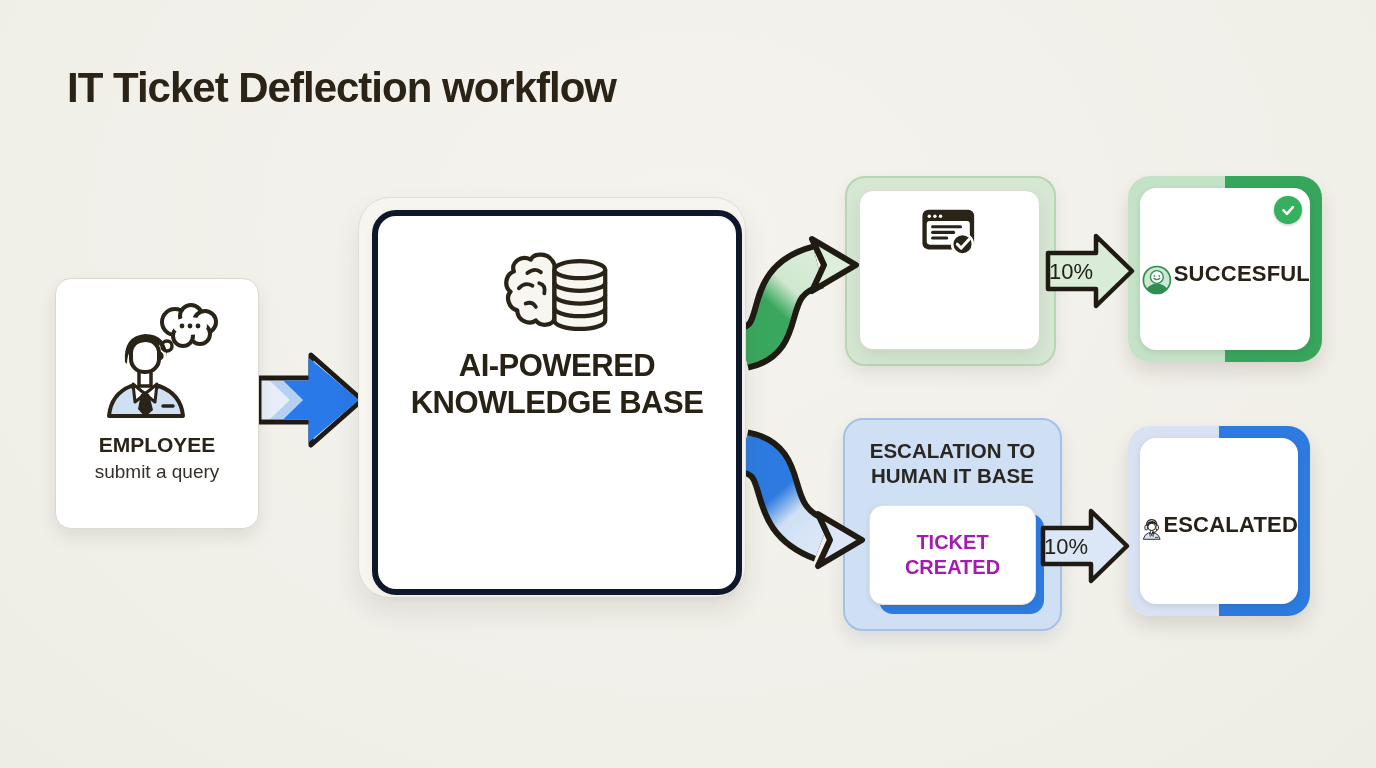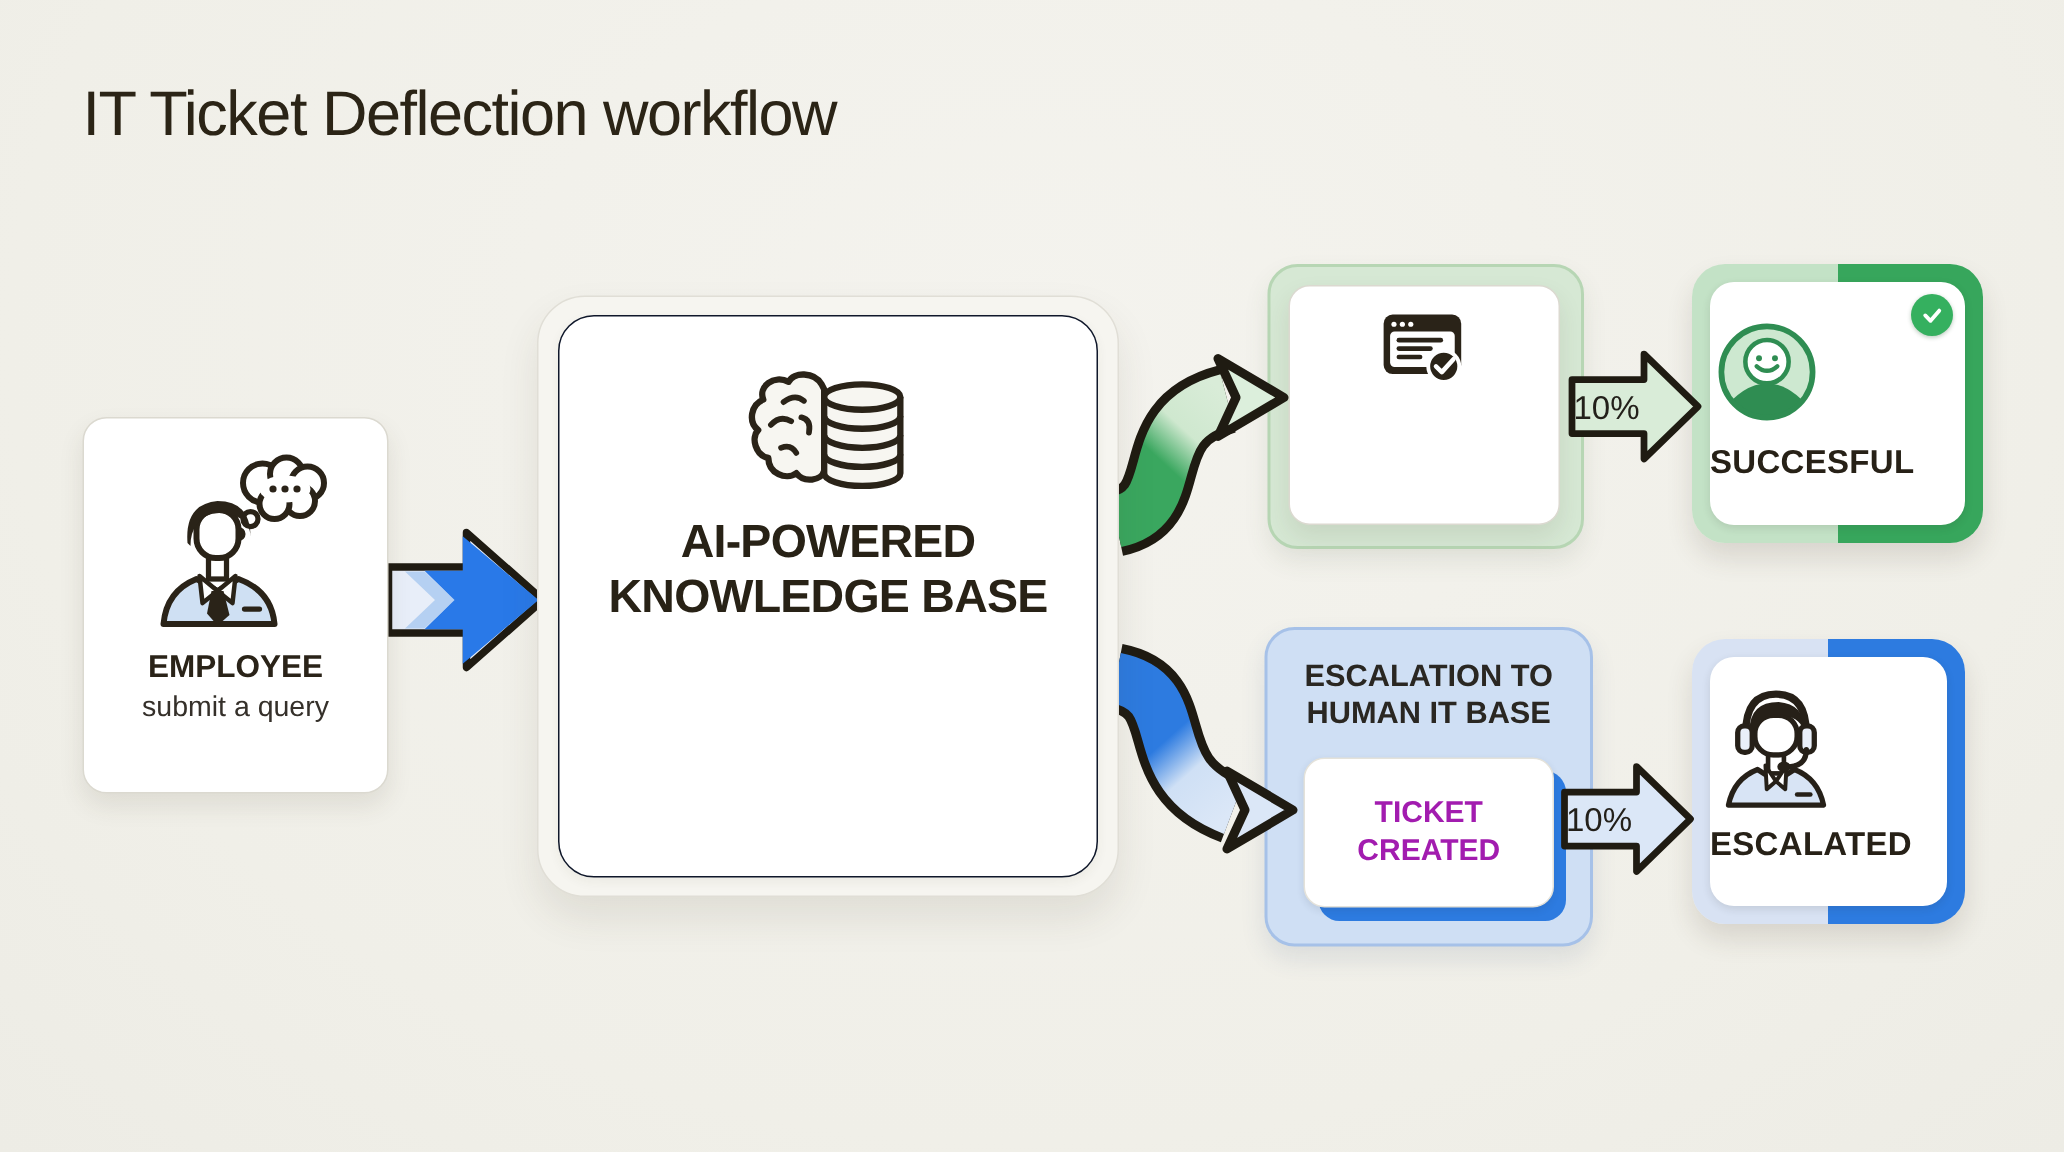--- a/index.html
+++ b/index.html
@@ -7,21 +7,21 @@
     width:1376px;height:768px;overflow:hidden;
     background:#f1f0ea;
     font-family:"Liberation Sans","DejaVu Sans",sans-serif;
     color:#2a2318;
   }
   .canvas{position:relative;width:1376px;height:768px;
     background:radial-gradient(ellipse at 50% 30%, #f4f3ee 0%, #f0efe8 70%, #edecE5 100%);}
   .abs{position:absolute;}
   .page-title{
     position:absolute;left:55px;top:52px;
-    font-size:42px;font-weight:400;letter-spacing:-1px;color:#2b2416;margin:0;
+    font-size:42px;font-weight:700;letter-spacing:-1px;color:#2b2416;margin:12px;
   }
   
   .white-card{background:#fff;border:1px solid #dbd9d0;box-shadow:0 8px 16px rgba(70,60,40,.10);}
   .multiline{white-space:pre-line;}
 
   
   .employee-card{
     left:55px;top:278px;width:202px;height:249px;border-radius:16px;
     display:flex;flex-direction:column;align-items:center;
   }
@@ -30,21 +30,21 @@
   .emp-sub{font-size:19px;margin-top:4px;color:#35302a;}
 
   
   .kb-outer{
     left:358px;top:197px;width:386px;height:399px;border-radius:32px;
     background:#f6f5f0;border:1.5px solid #e0ded6;
     box-shadow:0 14px 26px rgba(70,60,40,.10);
   }
   .kb-inner{
     position:absolute;left:13px;top:12px;width:358px;height:373px;border-radius:24px;
-    background:#fff;border:1px solid #0f172a;box-shadow:0 3px 8px rgba(70,60,40,.06);
+    background:#fff;border:6px solid #0f172a;box-shadow:0 3px 8px rgba(70,60,40,.06);
     display:flex;flex-direction:column;align-items:center;
   }
   .kb-inner svg{margin-top:30px;}
   .kb-title{
     font-size:31px;font-weight:800;line-height:1.18;text-align:center;margin-top:14px;
     letter-spacing:-0.5px;color:#282216;
   }
   .pill{
     background:#ecebe4;border-radius:999px;padding:9px 27px;font-size:19.5px;
     color:#33302a;letter-spacing:.3px;
@@ -66,21 +66,21 @@
 
   
   .outcome{border-radius:22px;box-shadow:0 10px 18px rgba(70,60,40,.14);}
   .outcome-success{left:1128px;top:176px;width:194px;height:186px;
     background:linear-gradient(90deg,#c3e2c6 50%,#37a65c 50%);}
   .outcome-escalated{left:1128px;top:426px;width:182px;height:190px;
     background:linear-gradient(90deg,#d8e2f3 50%,#2d7be0 50%);}
   .outcome-card{
     position:absolute;left:12px;top:12px;right:12px;bottom:12px;border-radius:16px;
     background:#fff;box-shadow:0 2px 6px rgba(40,40,30,.12);
-    display:flex;flex-direction:column;
+    display:flex;align-items:center;
   }
   .outcome-label{font-size:22px;font-weight:800;letter-spacing:.2px;color:#272117;}
   .outcome-success .outcome-card svg.avatar{margin-top:22px;}
   .outcome-success .outcome-label{margin-top:9px;}
   .outcome-escalated .outcome-card svg.agent{margin-top:16px;}
   .outcome-escalated .outcome-label{margin-top:8px;}
   .check-badge{
     position:absolute;top:8px;right:8px;width:28px;height:28px;border-radius:50%;
     background:#35b05f;display:flex;align-items:center;justify-content:center;
     box-shadow:0 1px 3px rgba(30,80,40,.3);

